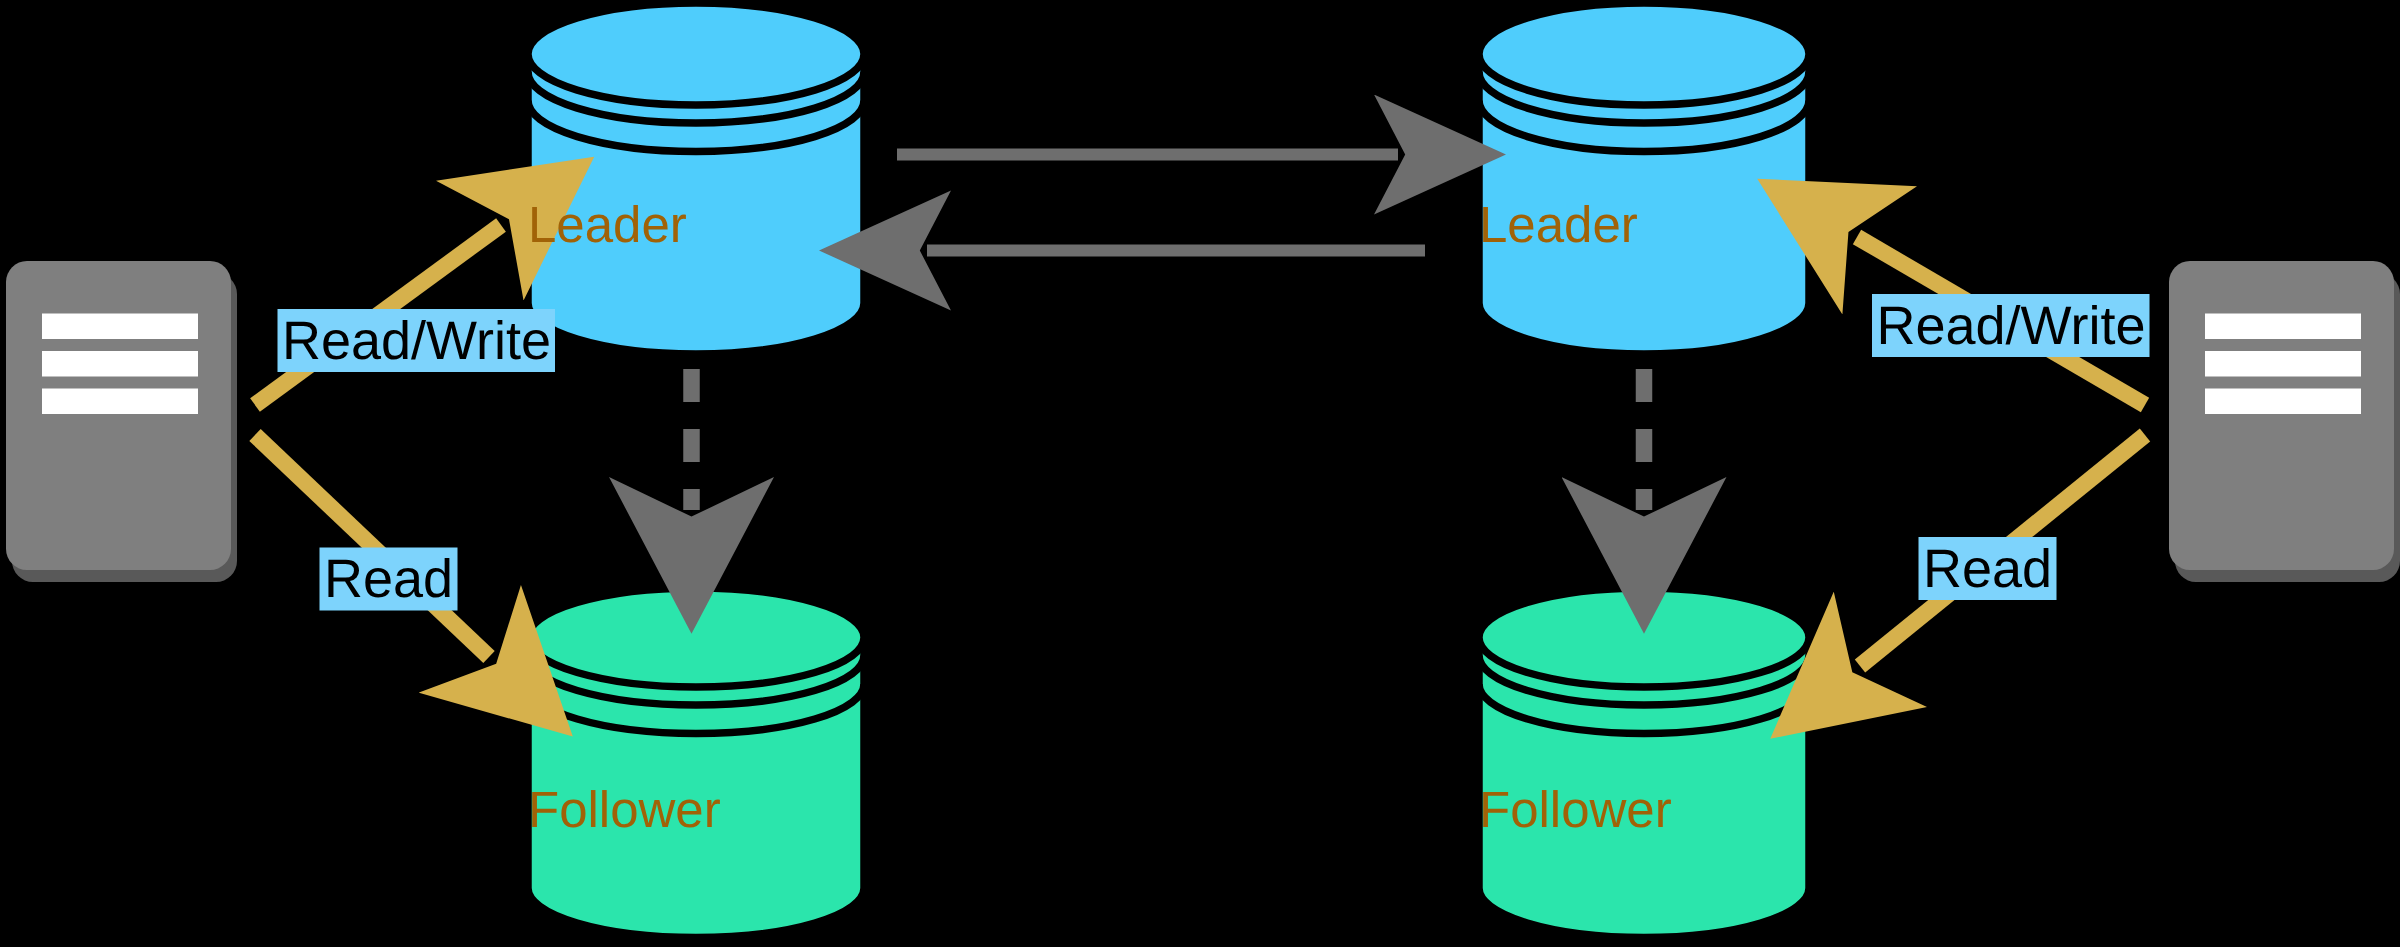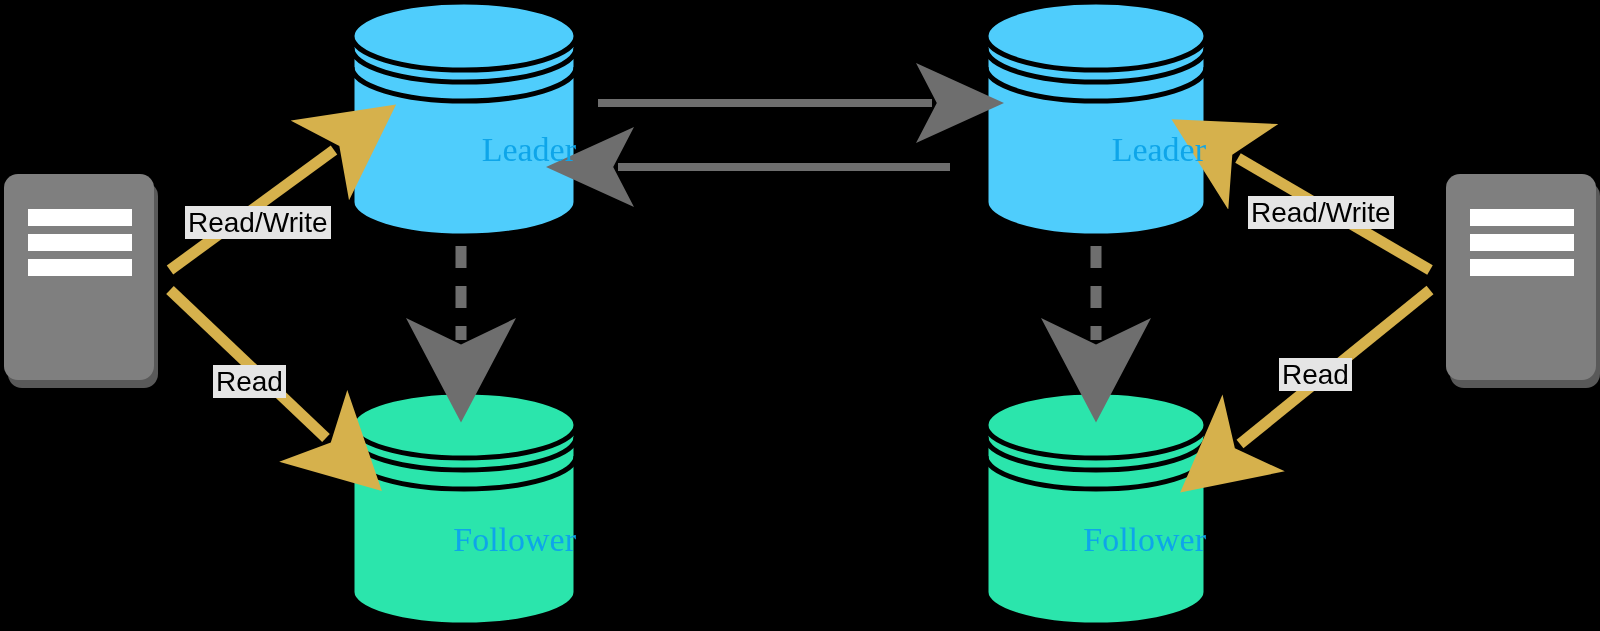--- a/index.html
+++ b/index.html
@@ -2,25 +2,25 @@
 <html><head>
 <meta charset="utf-8">
 <style>
   html,body{margin:0;padding:0;background:#000;}
   #stage{
     position:relative;width:1600px;height:631px;background:#000;
     font-family:"Liberation Sans","DejaVu Sans",sans-serif;overflow:hidden;
   }
   #svgroot{position:absolute;left:0;top:0;width:1600px;height:631px;}
   .node-label{
-    position:absolute;color:#0ea5e9;font-size:34px;line-height:1;
-    white-space:nowrap;text-align:right;pointer-events:none;font-family:Liberation Serif, serif;
+    position:absolute;color:#a16207;font-size:34px;line-height:1;
+    white-space:nowrap;text-align:left;pointer-events:none;
   }
   .edge-label{
-    position:absolute;background:#e5e5e5;color:#000;font-size:28px;
+    position:absolute;background:#7dd3fc;color:#000;font-size:36px;
     line-height:1.12;padding:1px 3px;white-space:nowrap;
   }
 </style>
 </head>
 <body>
 
 <div id="stage">
 
   <svg id="svgroot" viewBox="0 0 1600 631">
     <defs>

